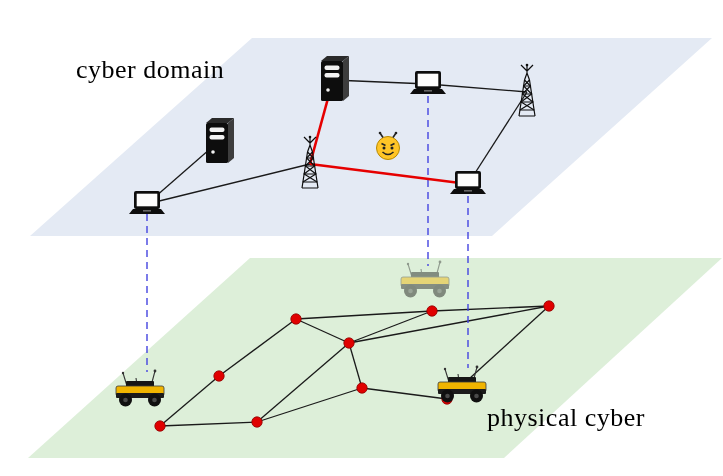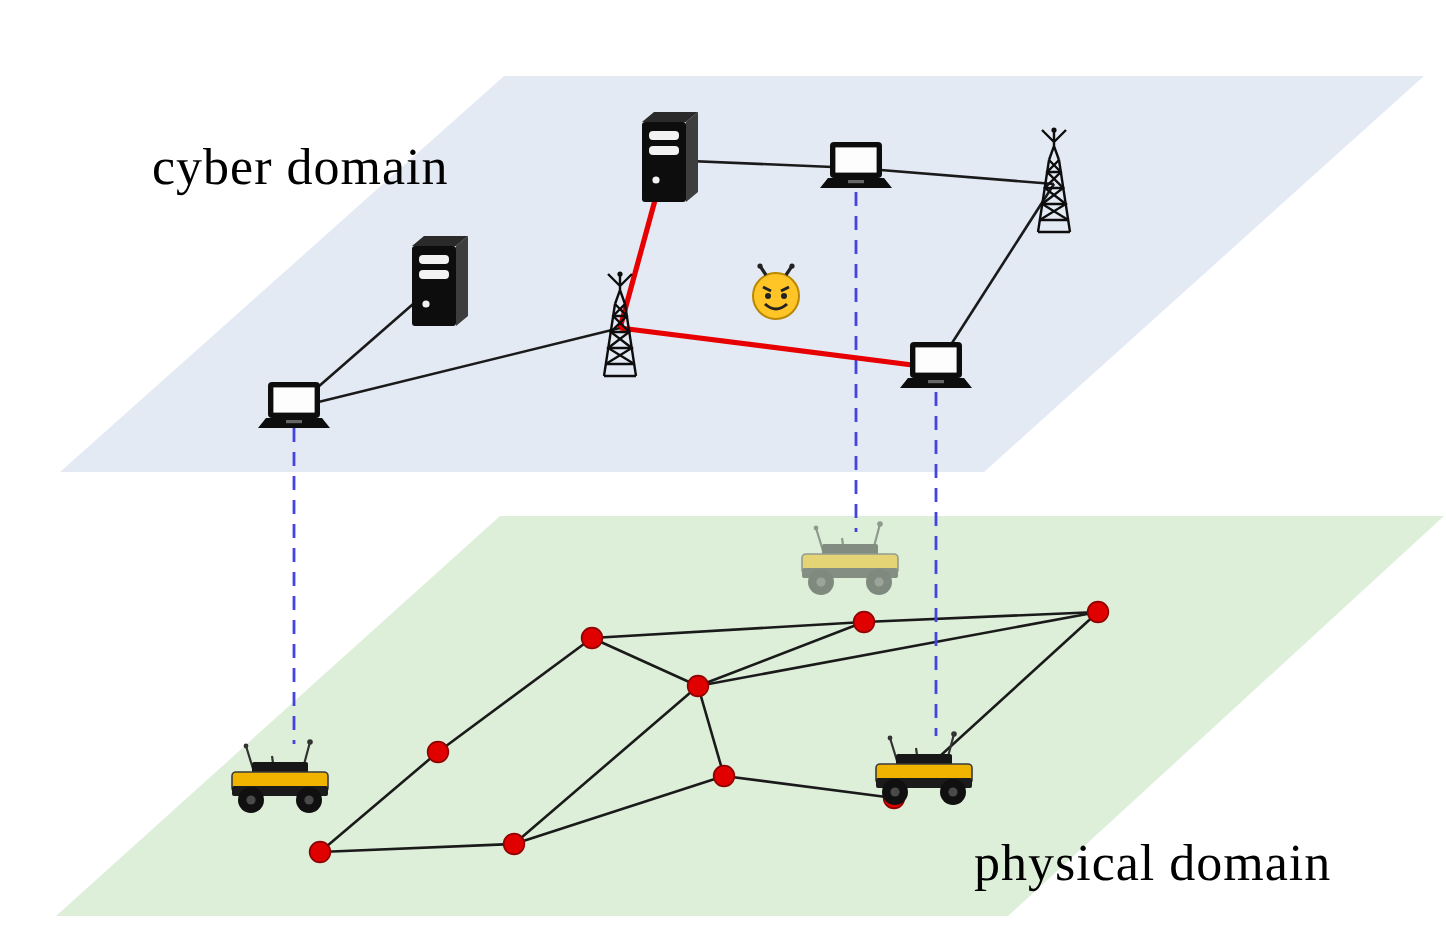--- a/index.html
+++ b/index.html
@@ -10,21 +10,20 @@
     overflow:hidden;
     font-family:"Liberation Serif","DejaVu Serif",serif;
   }
   .figure svg{position:absolute;left:0;top:0;}
   .domain-label{
     position:absolute;
     font-size:26px;
     color:#000000;
     white-space:nowrap;
     letter-spacing:0.5px;
-    margin-top:14px;
   }
   #cyber-label{left:76px;top:55px;}
   #physical-label{left:487px;top:403px;}
 </style>
 </head>
 <body>
 
 <div class="figure">
 
   <svg id="diagram-svg" width="723" height="476" viewBox="0 0 723 476">
@@ -130,14 +129,14 @@
         <use transform="translate(218,142)" href="#icon-server" xlink:href="#icon-server"></use>
         <use transform="translate(310,164)" href="#icon-tower" xlink:href="#icon-tower"></use>
         <use transform="translate(468,184)" href="#icon-laptop" xlink:href="#icon-laptop"></use>
         <use transform="translate(147,204)" href="#icon-laptop" xlink:href="#icon-laptop"></use>
         <use transform="translate(388,148)" href="#icon-bee" xlink:href="#icon-bee"></use>
       </g>
     </svg>
 
   <div id="cyber-label" class="domain-label">cyber domain</div>
 
-  <div id="physical-label" class="domain-label">physical domain</div>
+  <div id="physical-label" class="domain-label">physical cyber</div>
 </div>
 
 </body></html>

